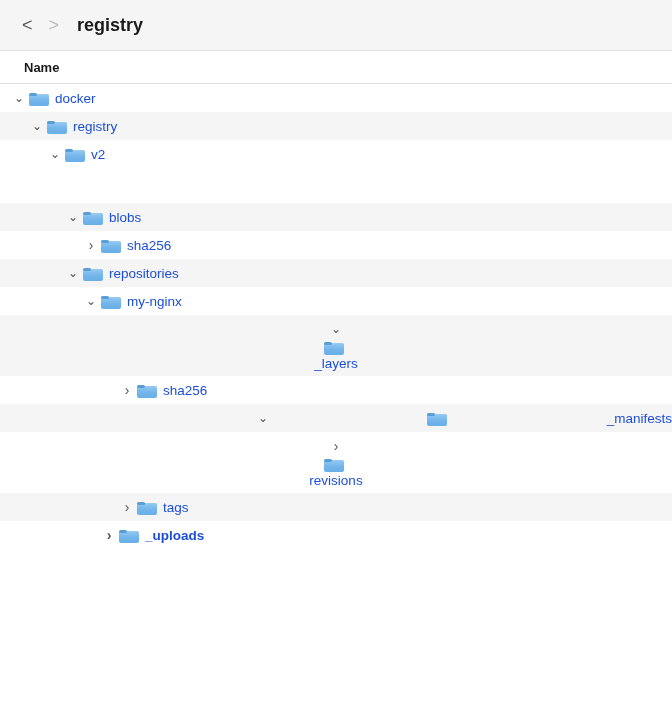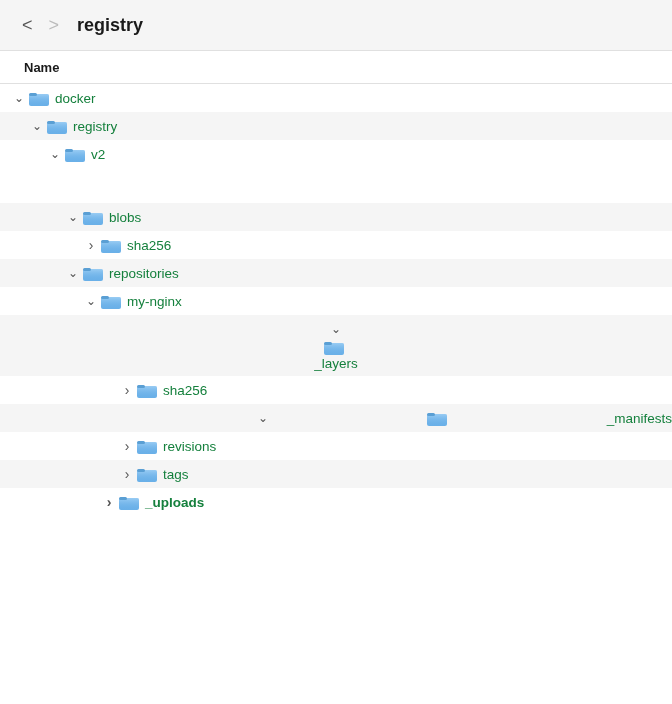--- a/index.html
+++ b/index.html
@@ -111,21 +111,21 @@
       margin-right: 5px;
     }
 
     .folder-icon svg {
       width: 20px;
       height: 16px;
     }
 
     .row-label {
       font-size: 13.5px;
-      color: #15803d;
+      color: #1d4ed8;
     }
   </style>
 </head>
 <body>
 
 <div class="toolbar">
   <button class="nav-btn">&lt;</button>
   <button class="nav-btn disabled">&gt;</button>
   <span class="toolbar-title">registry</span>
 </div>
@@ -308,21 +308,21 @@
       <defs>
         <linearGradient id="fold-grad" x1="0" y1="0" x2="0" y2="1">
           <stop offset="0%" stop-color="#c8e8ff" stop-opacity="0.5"></stop>
           <stop offset="100%" stop-color="#6ab0e8" stop-opacity="0"></stop>
         </linearGradient>
       </defs>
     </svg>
       </span>
       <span class="row-label">_manifests</span>
     </div>
-    <div class="file-row" style="background: rgb(255, 255, 255);">
+    <div class="file-row" style="background: rgb(255, 255, 255); flex-direction: column;">
       <span class="indent" style="width: 118px;"></span>
       <span class="chevron closed"></span>
       <span class="folder-icon">
         <svg viewBox="0 0 20 16" xmlns="http://www.w3.org/2000/svg">
       <rect x="0" y="4" width="20" height="12" rx="2" fill="#6ab0e8"></rect>
       <rect x="0" y="4" width="20" height="12" rx="2" fill="url(#fold-grad)"></rect>
       <rect x="0" y="3" width="8" height="3" rx="1.5" fill="#5a9fd4"></rect>
       <defs>
         <linearGradient id="fold-grad" x1="0" y1="0" x2="0" y2="1">
           <stop offset="0%" stop-color="#c8e8ff" stop-opacity="0.5"></stop>

